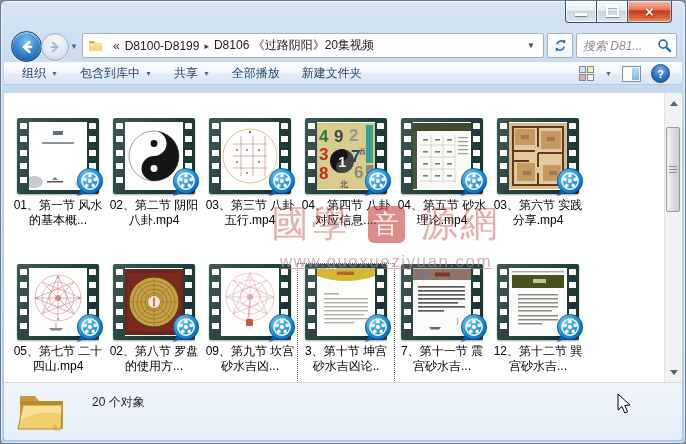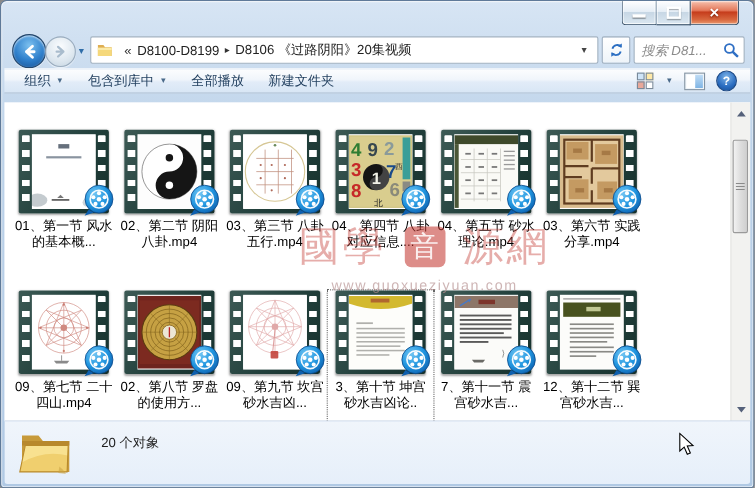--- a/index.html
+++ b/index.html
@@ -78,21 +78,21 @@
   .badge{position:absolute;right:-6px;bottom:-3px;width:30px;height:30px;}
   .file-label{margin-top:4px;width:92px;text-align:center;font-size:12px;line-height:15px;color:#000000;
     word-break:break-all;max-height:30px;overflow:hidden;}
   .file-item.selected .file-label{max-height:46px;}
   
   .watermark{position:absolute;left:244px;top:106px;width:276px;text-align:center;pointer-events:none;z-index:3;}
   .wm-row{display:flex;align-items:center;justify-content:center;gap:16px;
     font-size:37px;font-weight:normal;letter-spacing:3px;color:rgba(196,60,52,.42);text-align:center;}
   .wm-seal{display:inline-flex;align-items:center;justify-content:center;width:37px;height:37px;border-radius:6px;
     background:rgba(193,47,40,.55);color:rgba(255,255,255,.85);font-size:26px;letter-spacing:0;}
-  .wm-url{margin-top:3px;font-size:13px;letter-spacing:1.5px;color:rgba(180,142,142,.65);}
+  .wm-url{margin-top:3px;font-size:17px;letter-spacing:1.5px;color:rgba(180,142,142,.65);text-decoration:underline;}
   
   .scrollbar{position:absolute;top:0;right:0;bottom:0;width:17px;background:#f2f2f0;border-left:1px solid #e4e4e2;}
   .sb-btn{position:absolute;left:0;right:0;height:17px;display:flex;align-items:center;justify-content:center;}
   .sb-btn.up{top:2px;} .sb-btn.down{bottom:2px;}
   .tri-up{width:0;height:0;border-left:4px solid transparent;border-right:4px solid transparent;border-bottom:5px solid #55617a;}
   .tri-down{width:0;height:0;border-left:4px solid transparent;border-right:4px solid transparent;border-top:5px solid #55617a;}
   .sb-thumb{position:absolute;left:1px;right:2px;top:34px;height:83px;border:1px solid #9a9a9a;border-radius:2px;
     background:linear-gradient(to right,#f2f2f2,#dcdcdc 55%,#cfcfcf);display:flex;align-items:center;justify-content:center;}
   .grip{width:8px;height:8px;background:repeating-linear-gradient(to bottom,#8a8a8a 0 1px,transparent 1px 3px);}
   
@@ -166,20 +166,24 @@
   <div class="toolbar">
     <div class="tb-item">
       <span>组织</span>
       <span class="dd">▼</span>
     </div>
     <div class="tb-item">
       <span>包含到库中</span>
       <span class="dd">▼</span>
     </div>
     <div class="tb-item">
+      <span>共享</span>
+      <span class="dd">▼</span>
+    </div>
+    <div class="tb-item">
       <span>全部播放</span>
     </div>
     <div class="tb-item">
       <span>新建文件夹</span>
     </div>
     <div class="tb-right">
       <span class="views-icon">
           <span class="vi1"></span>
           <span class="vi2"></span>
           <span class="vi3"></span>
@@ -531,21 +535,21 @@
                 <circle cx="16" cy="15" r="2.2" fill="#fff"></circle>
                 <g fill="#fff">
                   <circle cx="16" cy="9.2" r="2"></circle>
                   <circle cx="21.5" cy="13.2" r="2"></circle>
                   <circle cx="19.4" cy="19.6" r="2"></circle>
                   <circle cx="12.6" cy="19.6" r="2"></circle>
                   <circle cx="10.5" cy="13.2" r="2"></circle>
                 </g>
               </svg></div>
           </div>
-          <div class="file-label">09、第七节 二十四山.mp4</div>
+          <div class="file-label">05、第七节 二十四山.mp4</div>
         </div>
         <div class="file-item">
           <div class="thumbwrap">
             <div class="film">
               <div class="pic">
                 <svg viewBox="0 0 58 66">
                   <rect width="58" height="66" fill="#6e241e"></rect>
                   <rect x="2" y="4" width="54" height="58" fill="#7c2a20"></rect>
                   <circle cx="29" cy="33" r="25" fill="#c6a143" stroke="#5a3c10" stroke-width="1"></circle>
                   <g fill="none" stroke="#7a5c18" stroke-width=".6">

